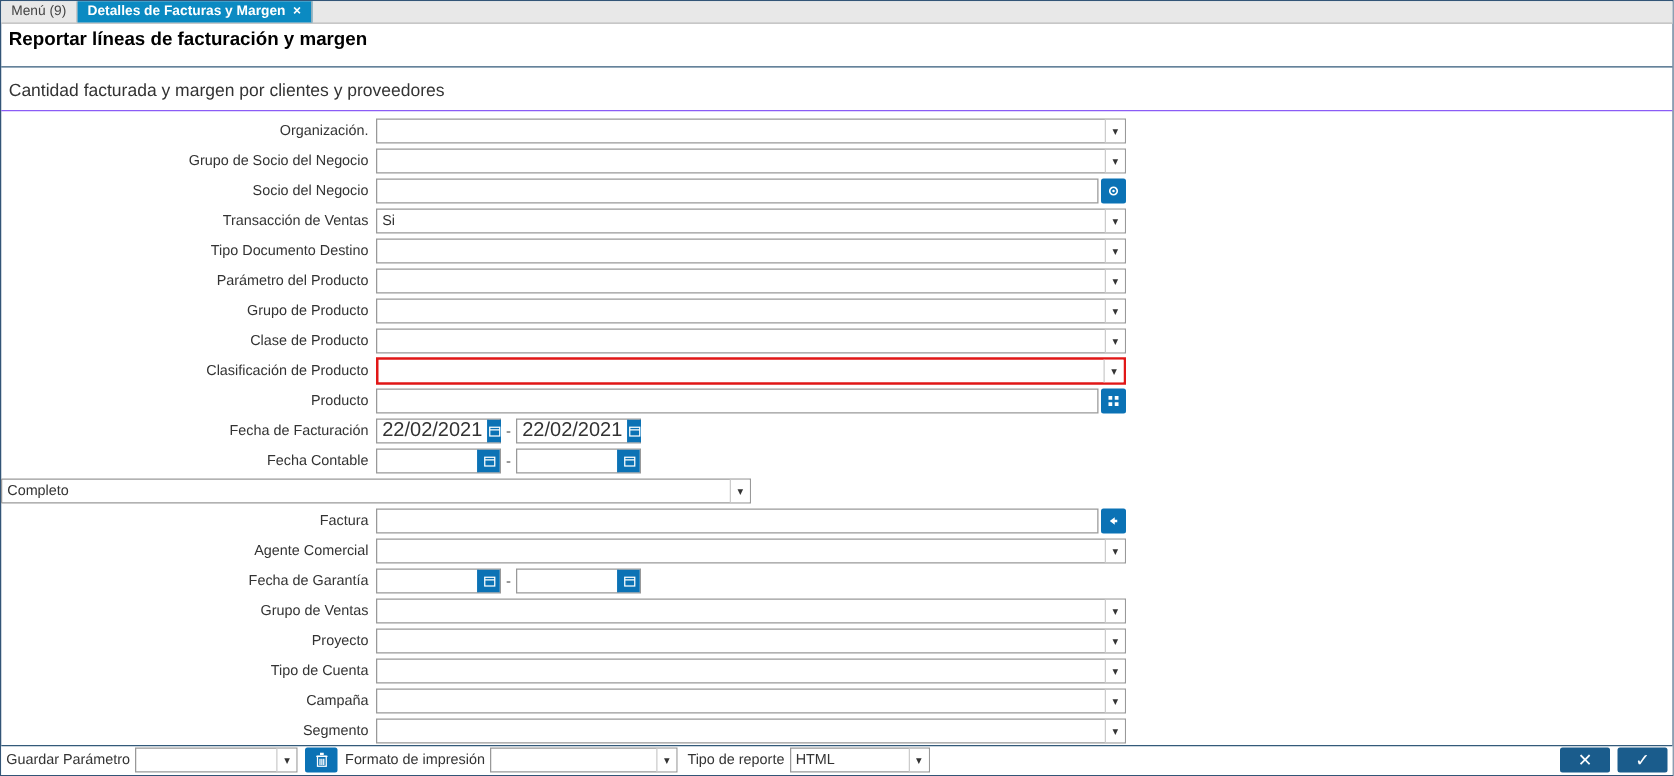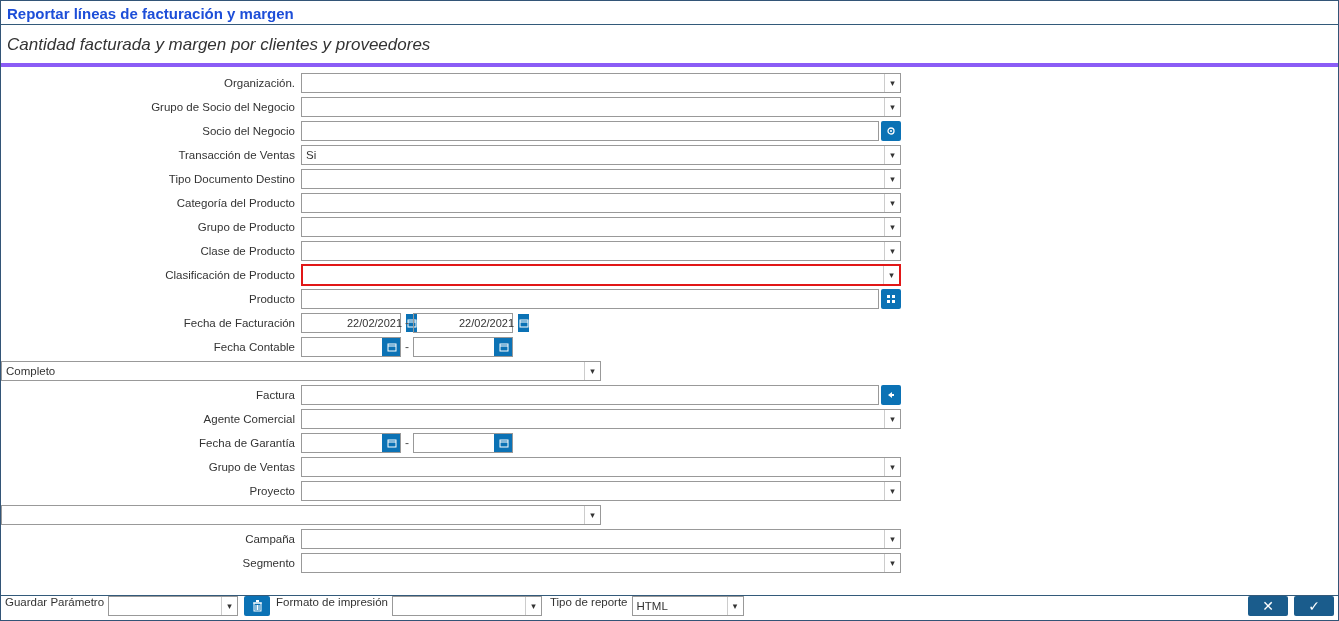--- a/index.html
+++ b/index.html
@@ -42,30 +42,29 @@
     font-weight: bold;
   }
   .tab .close {
     margin-left: 6px;
     font-weight: bold;
   }
   
   .page-title {
     font-size: 15px;
     font-weight: bold;
-    color: #1d4ed8;
-    padding: 4px 6px 2px 6px;
+    color: #000000;
+    padding: 4px 6px 13px 6px;
     border-bottom: 1px solid #335a7a;
   }
   .page-sub {
-    font-size: 17px;
+    font-size: 14px;
     color: #333;
     padding: 10px 6px 8px 6px;
-    border-bottom: 4px solid #8b5cf6;
-    font-style: italic;
+    border-bottom: 1px solid #8b5cf6;
   }
   
   .main {
     flex: 1 1 auto;
     overflow-y: scroll;
     padding: 4px 0 10px 0;
     position: relative;
   }
   .main::-webkit-scrollbar { width: 17px; }
   .main::-webkit-scrollbar-track { background: #f1f1f1; }
@@ -140,23 +139,22 @@
   .date-box {
     display: flex;
     align-items: stretch;
     border: 1px solid #999;
     height: 20px;
     width: 100px;
   }
   .date-box .val {
     flex: 1 1 auto;
     padding: 1px 4px;
-    font-size: 11px;
+    font-size: 16px;
     line-height: 16px;
-    margin-left: 41px;
   }
   .date-box .cal {
     width: 18px;
     background: #0b72b5;
     display: flex;
     align-items: center;
     justify-content: center;
     color: #fff;
     font-size: 10px;
     border-left: 1px solid #0b72b5;
@@ -165,20 +163,21 @@
     padding: 0 4px;
     font-size: 12px;
     color: #555;
   }
   
   .footer {
     height: 26px;
     border-top: 1px solid #335a7a;
     background: #fff;
     display: flex;
+    align-items: center;
     padding: 0 4px;
     font-size: 11.5px;
   }
   .footer .lbl { margin-right: 4px; }
   .footer .select-box { height: 20px; }
   .footer .fsel { width: 130px; display:flex; }
   .footer .fsel2 { width: 150px; display:flex; }
   .footer .fsel3 { width: 112px; display:flex; }
   .footer .trash {
     width: 26px; height: 20px;
@@ -198,20 +197,29 @@
     color:#fff;
     font-size: 14px;
   }
   svg { display:block; }
 </style>
 </head>
 <body>
 
 <div class="app">
 
+  <div class="tabbar">
+    <div class="tab">
+      <span>Menú (9)</span>
+    </div>
+    <div class="tab active">
+      <span>Detalles de Facturas y Margen</span>
+      <span class="close">×</span>
+    </div>
+  </div>
 
   <div class="page-title">Reportar líneas de facturación y margen</div>
   <div class="page-sub">Cantidad facturada y margen por clientes y proveedores</div>
 
   <div class="main">
 
     <div class="field-row">
       <div class="field-label">Organización.</div>
       <div class="field-control">
         <div class="select-box">
@@ -260,21 +268,21 @@
       <div class="field-label">Tipo Documento Destino</div>
       <div class="field-control">
         <div class="select-box">
           <div class="val"></div>
           <div class="arrow">▾</div>
         </div>
       </div>
     </div>
 
     <div class="field-row">
-      <div class="field-label">Categoría del Producto</div>
+      <div class="field-label">Parámetro del Producto</div>
       <div class="field-control">
         <div class="select-box">
           <div class="val"></div>
           <div class="arrow">▾</div>
         </div>
       </div>
     </div>
 
     <div class="field-row">
       <div class="field-label">Grupo de Producto</div>
@@ -451,20 +459,21 @@
       <div class="field-label">Proyecto</div>
       <div class="field-control">
         <div class="select-box">
           <div class="val"></div>
           <div class="arrow">▾</div>
         </div>
       </div>
     </div>
 
     <div class="field-row">
+      <div class="field-label">Tipo de Cuenta</div>
       <div class="field-control">
         <div class="select-box">
           <div class="val"></div>
           <div class="arrow">▾</div>
         </div>
       </div>
     </div>
 
     <div class="field-row">
       <div class="field-label">Campaña</div>

